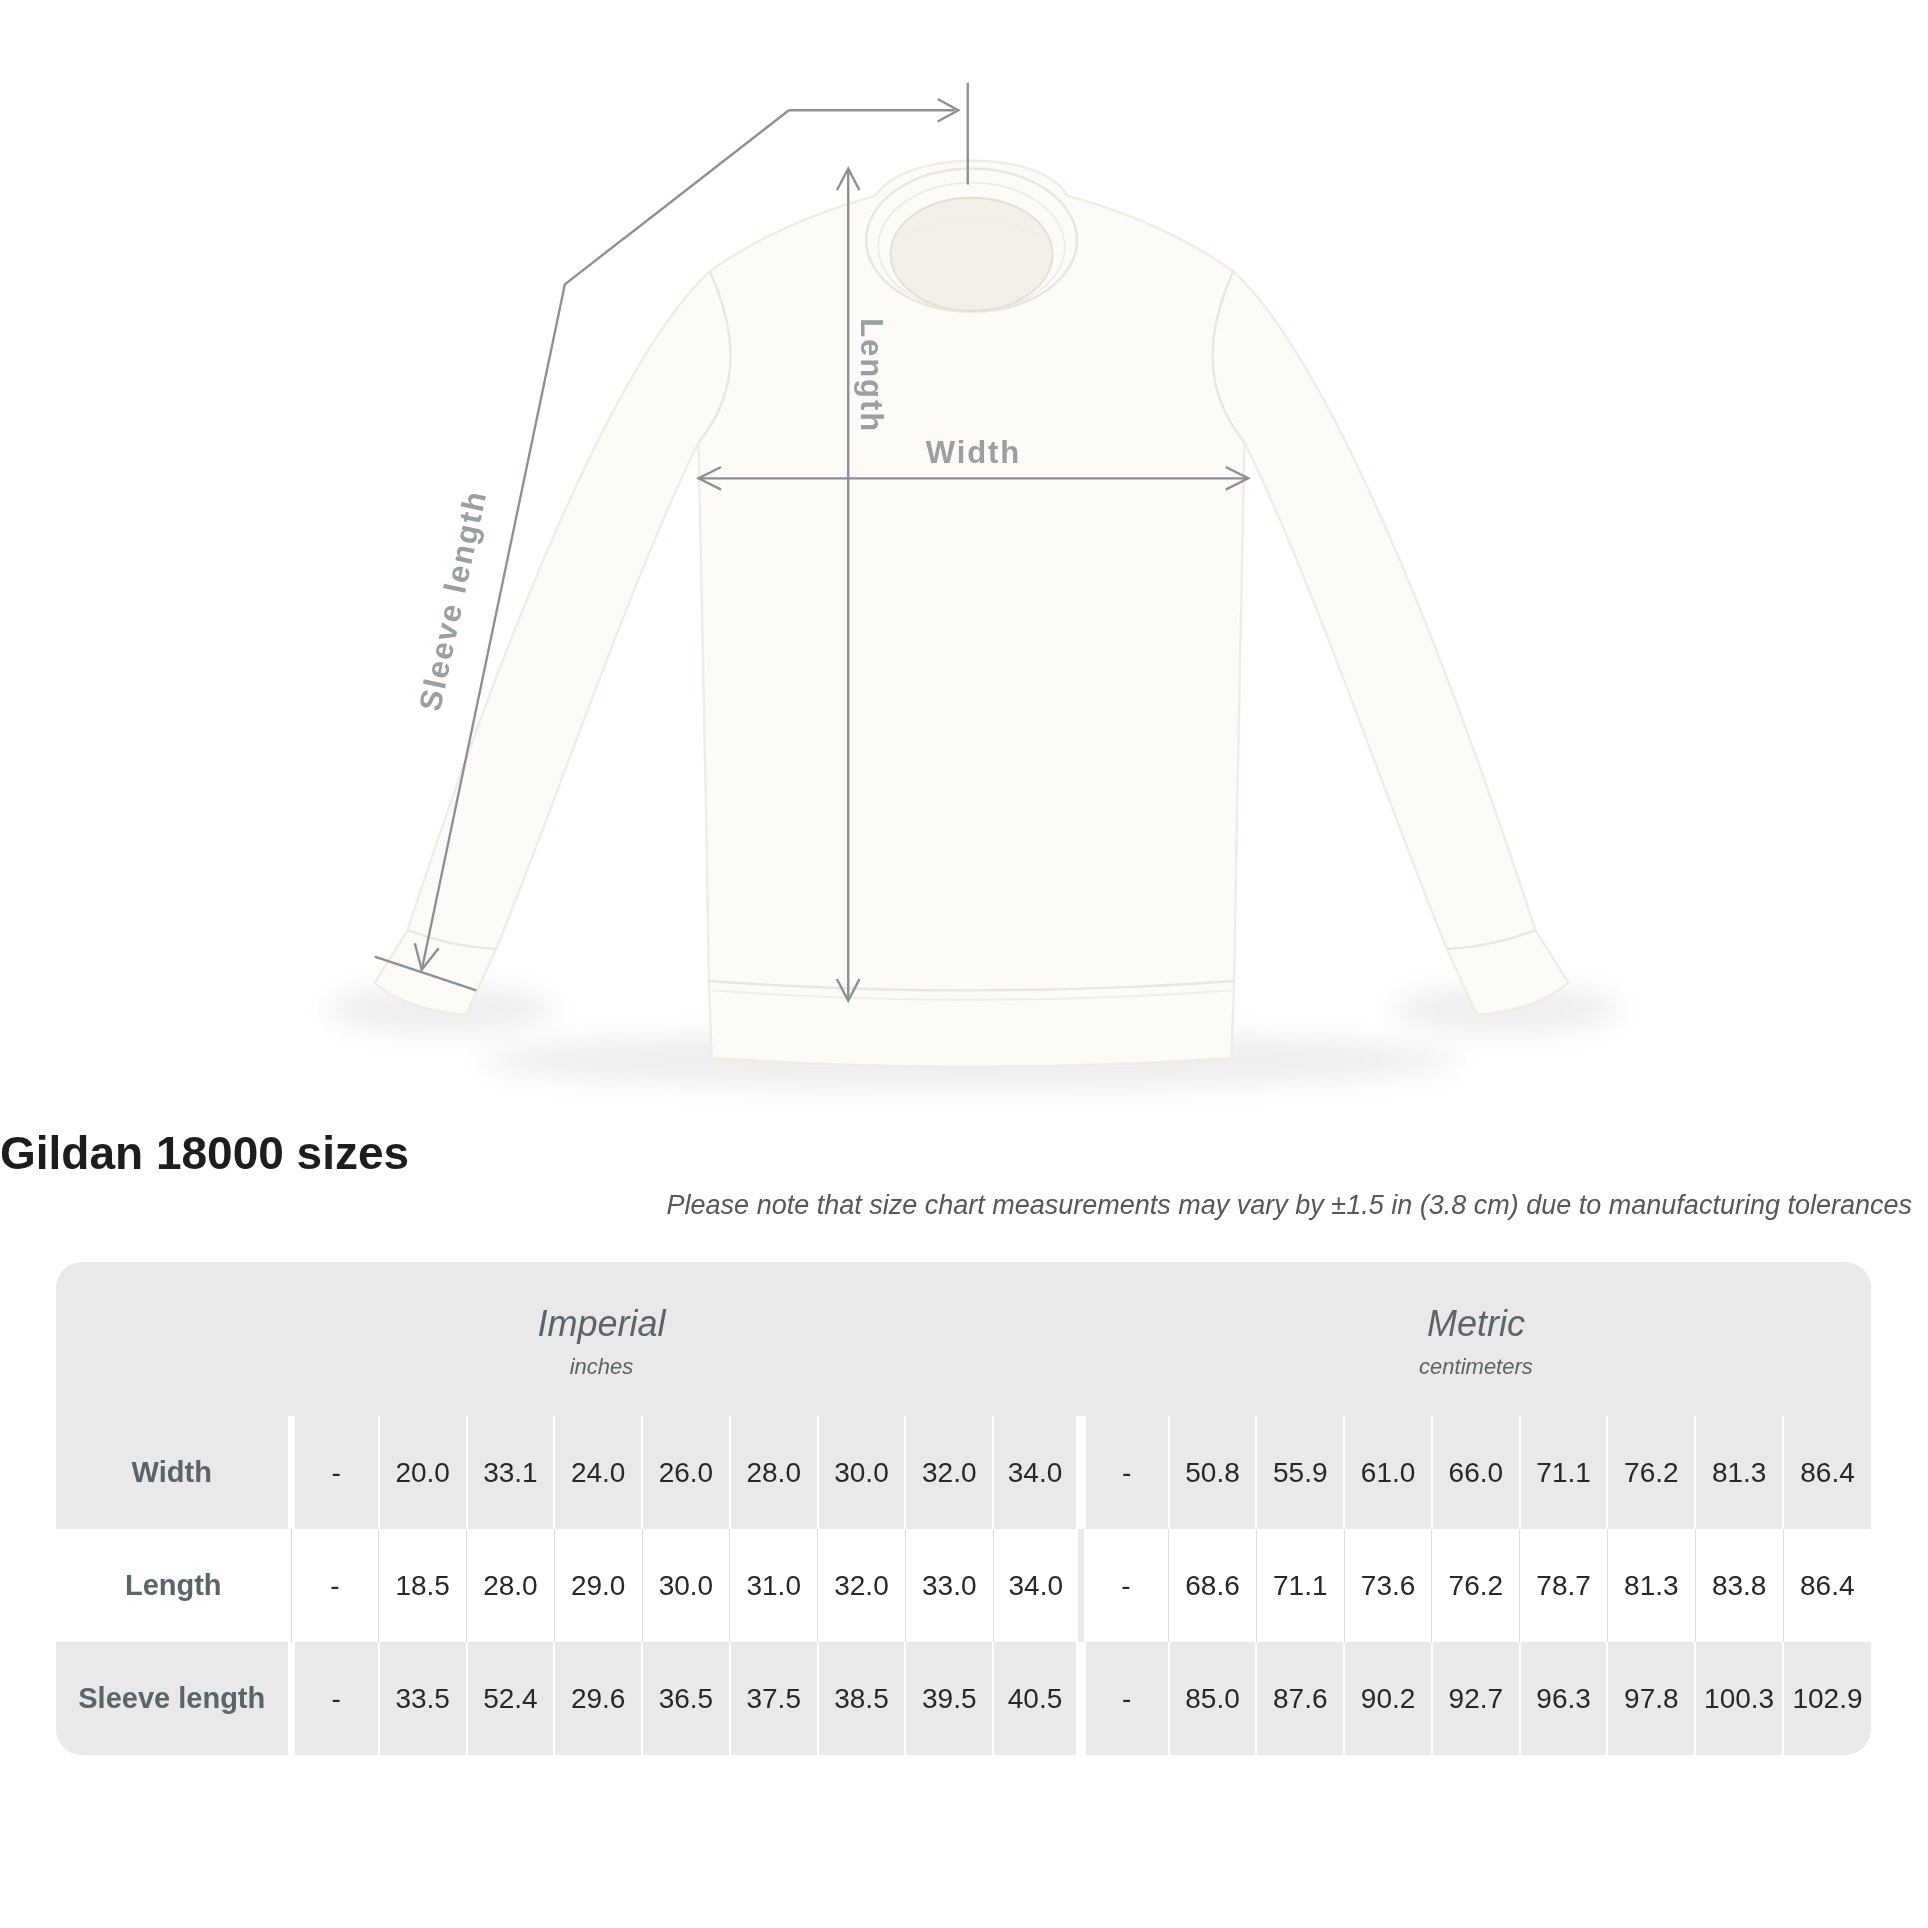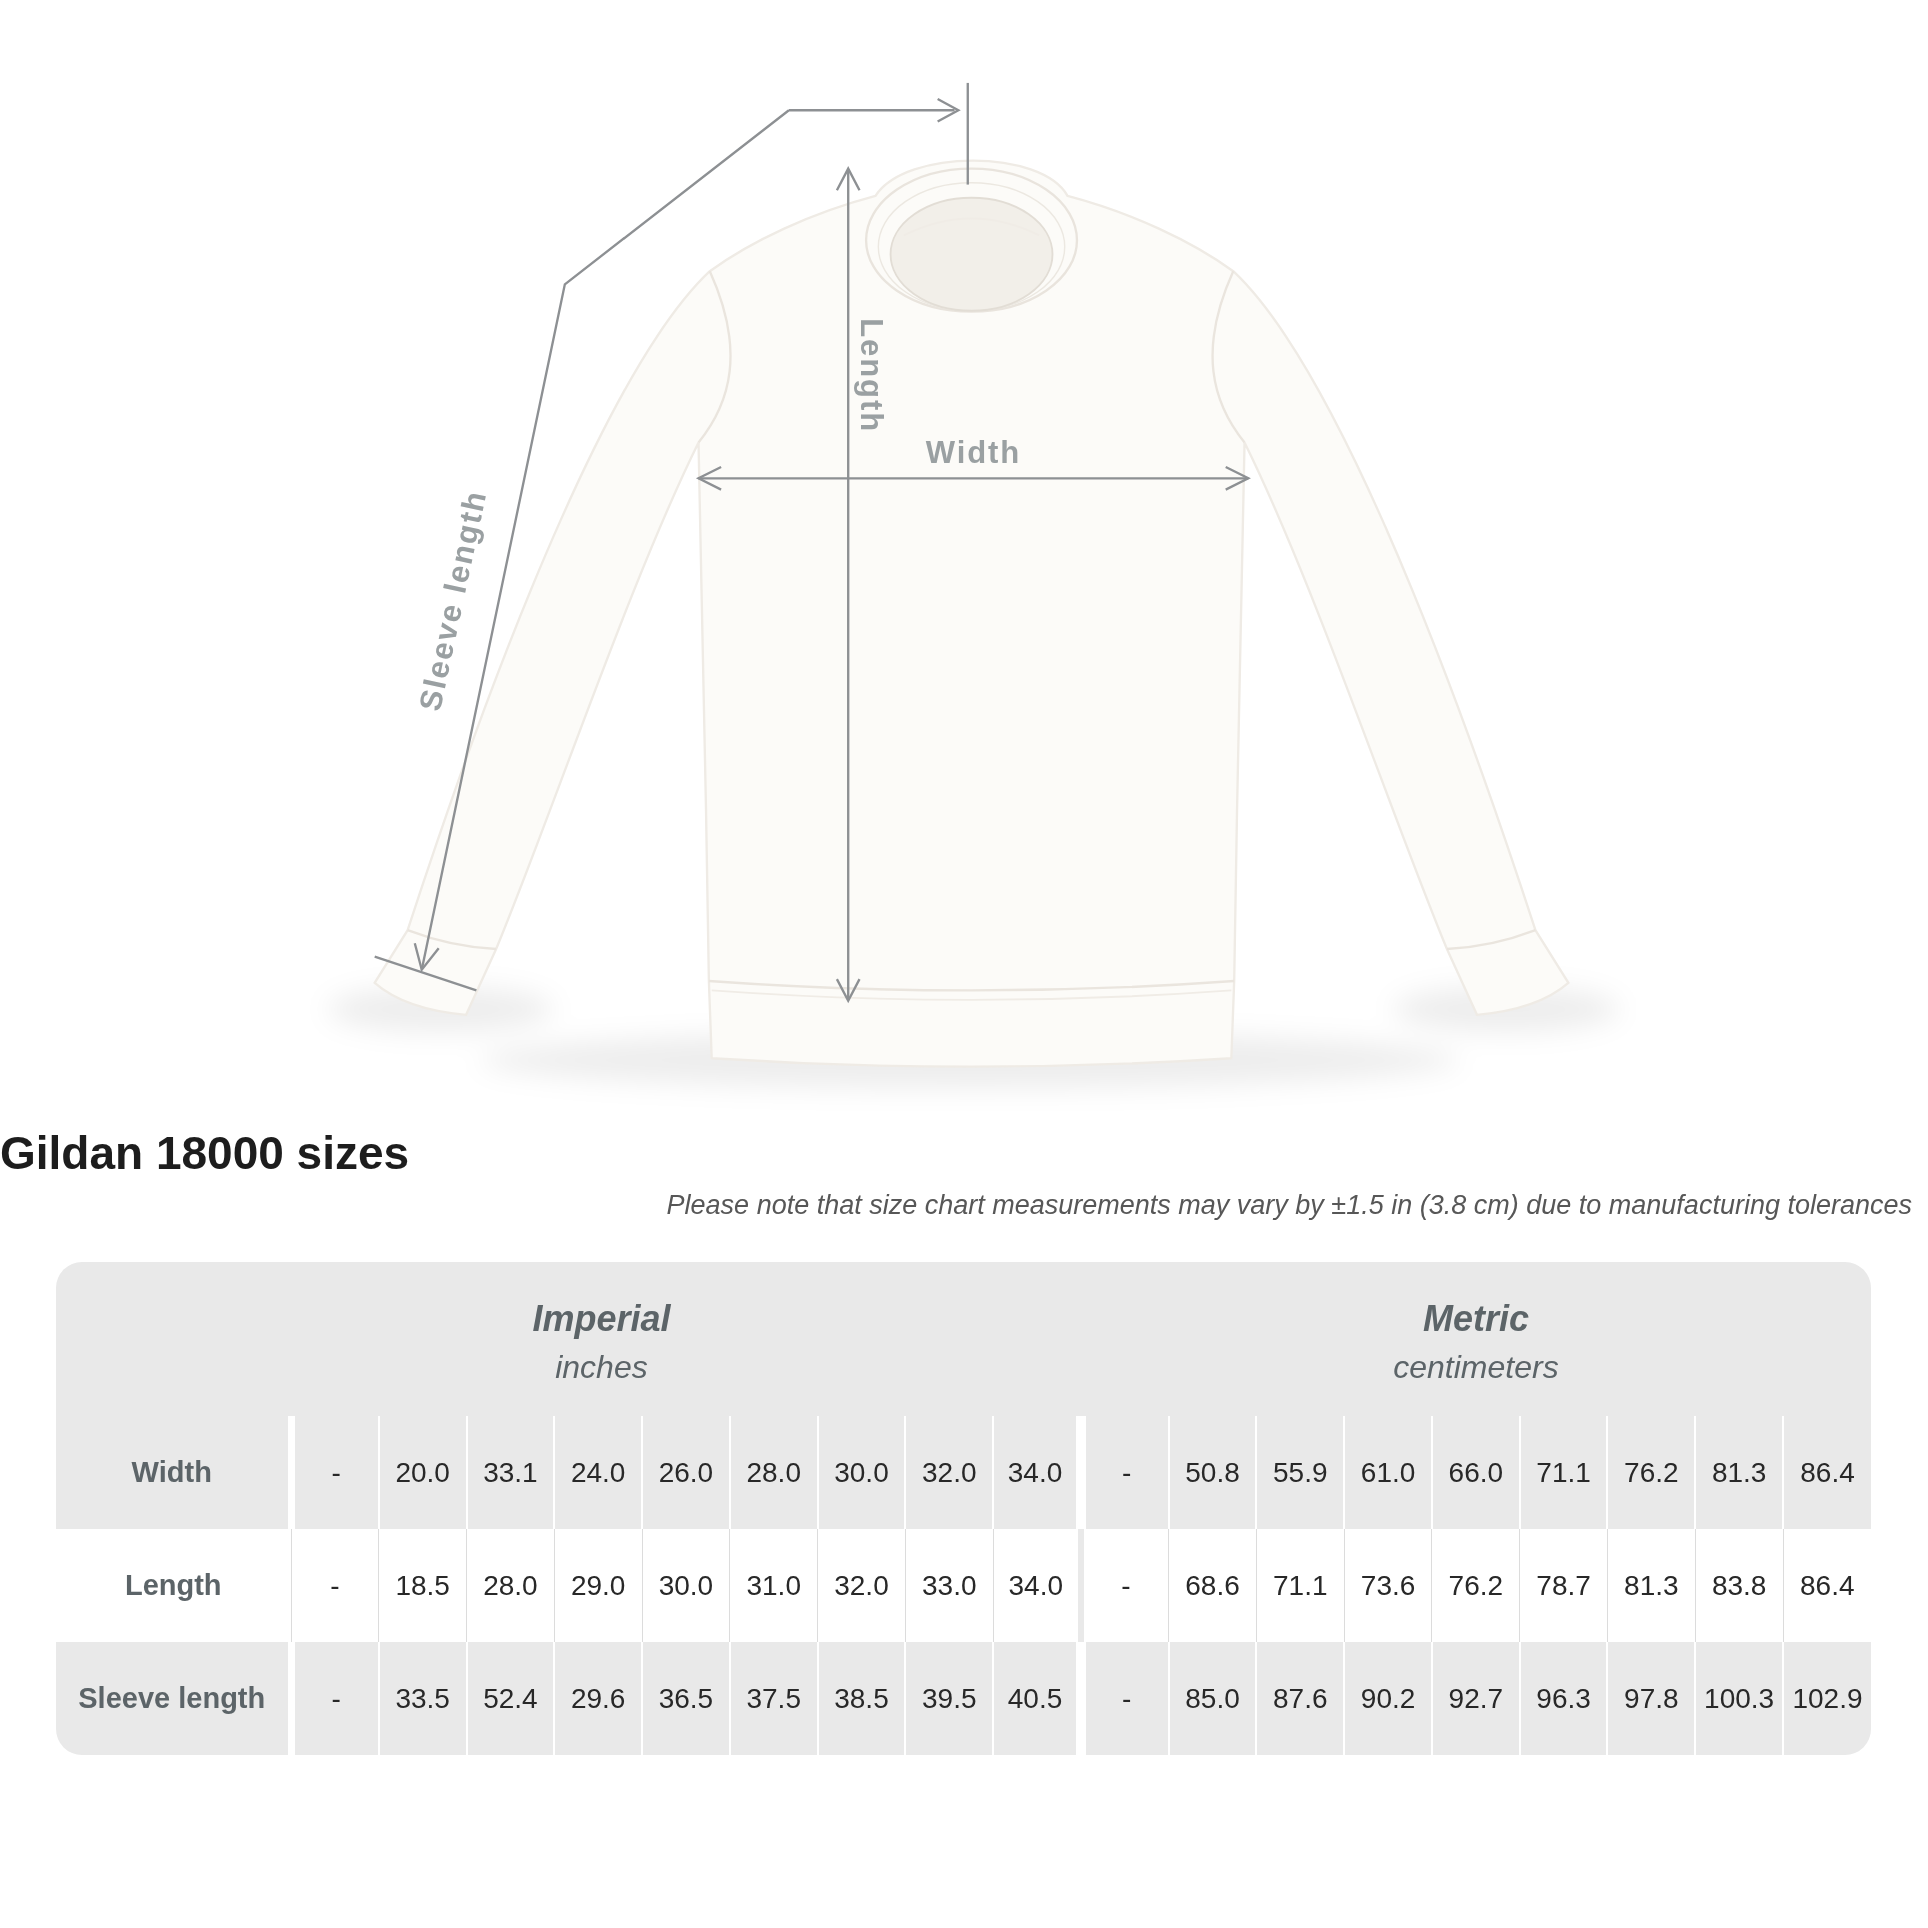--- a/index.html
+++ b/index.html
@@ -22,22 +22,22 @@
   .subtitle { position:absolute; left:0; right:16px; top:1190px; text-align:right;
               font-size:27px; font-style:italic; color:#575757; }
 
   
   .tablewrap { position:absolute; left:56px; top:1262px; width:1815px;
                border-radius:26px; overflow:hidden; }
   table.size-table { width:100%; border-collapse:collapse; table-layout:fixed; }
   table.size-table td, table.size-table th { text-align:center; vertical-align:middle; padding:0; }
 
   tr.band td { background:#e9e9e9; height:154px; border:0; }
-  .unit-name { font-size:36px; font-weight:bold; font-style:italic; color:#5c6468; padding-top:5.6px; }
-  .unit-sub  { font-size:32px; font-style:italic; color:#5c6468; padding-top:9.4px; }
+  .unit-name { font-size:36px; font-weight:normal; font-style:italic; color:#5c6468; padding-top:5.6px; }
+  .unit-sub  { font-size:22px; font-style:italic; color:#5c6468; padding-top:9.4px; }
   td.imperial-band > div { transform:translateX(33px); }
 
   tr.headerrow th { height:115px; }
   tr.datarow  th, tr.datarow td { height:113px; }
 
   .hdrtext { font-size:29px; font-weight:bold; color:#5c6468; }
   .valtext { font-size:28px; font-weight:normal; color:#282828; }
 
   tr.whiterow th, tr.whiterow td { background:#ffffff; border-right:1.9px solid #dcdcdc; }
   tr.whiterow th.rowlabel { border-right:1.9px solid #dcdcdc; }

